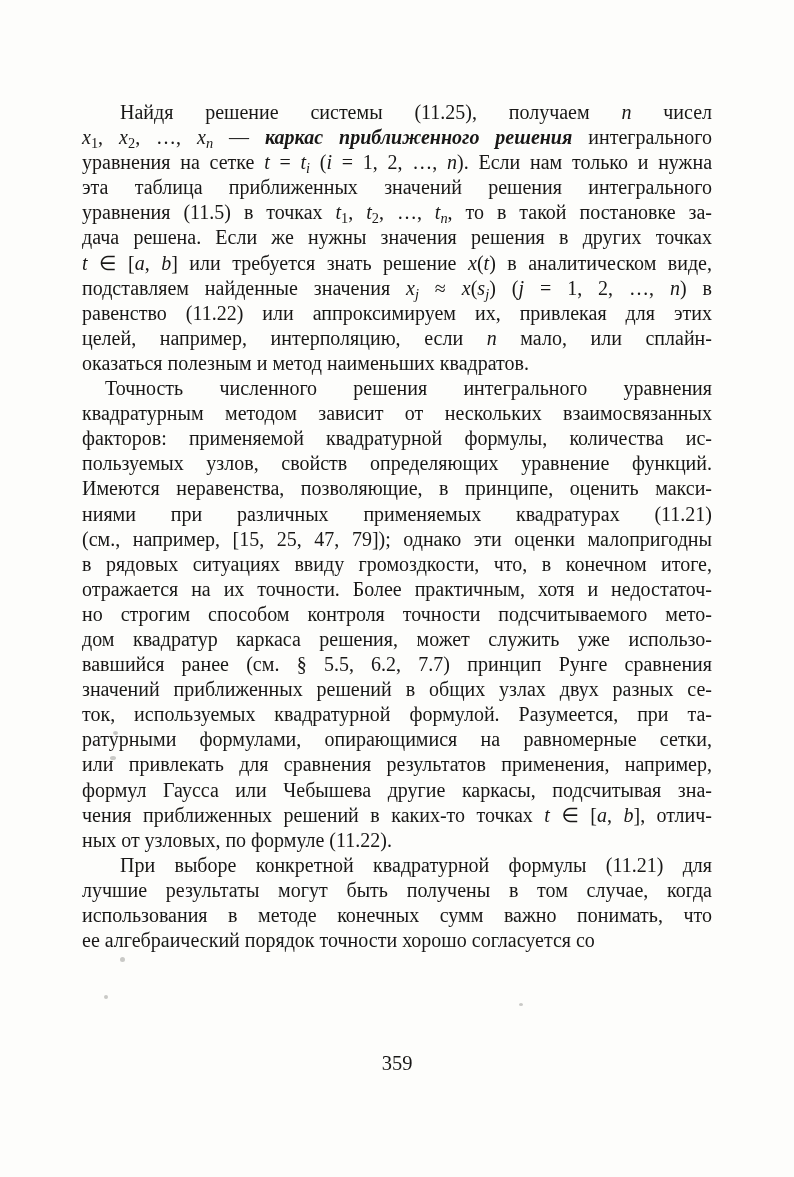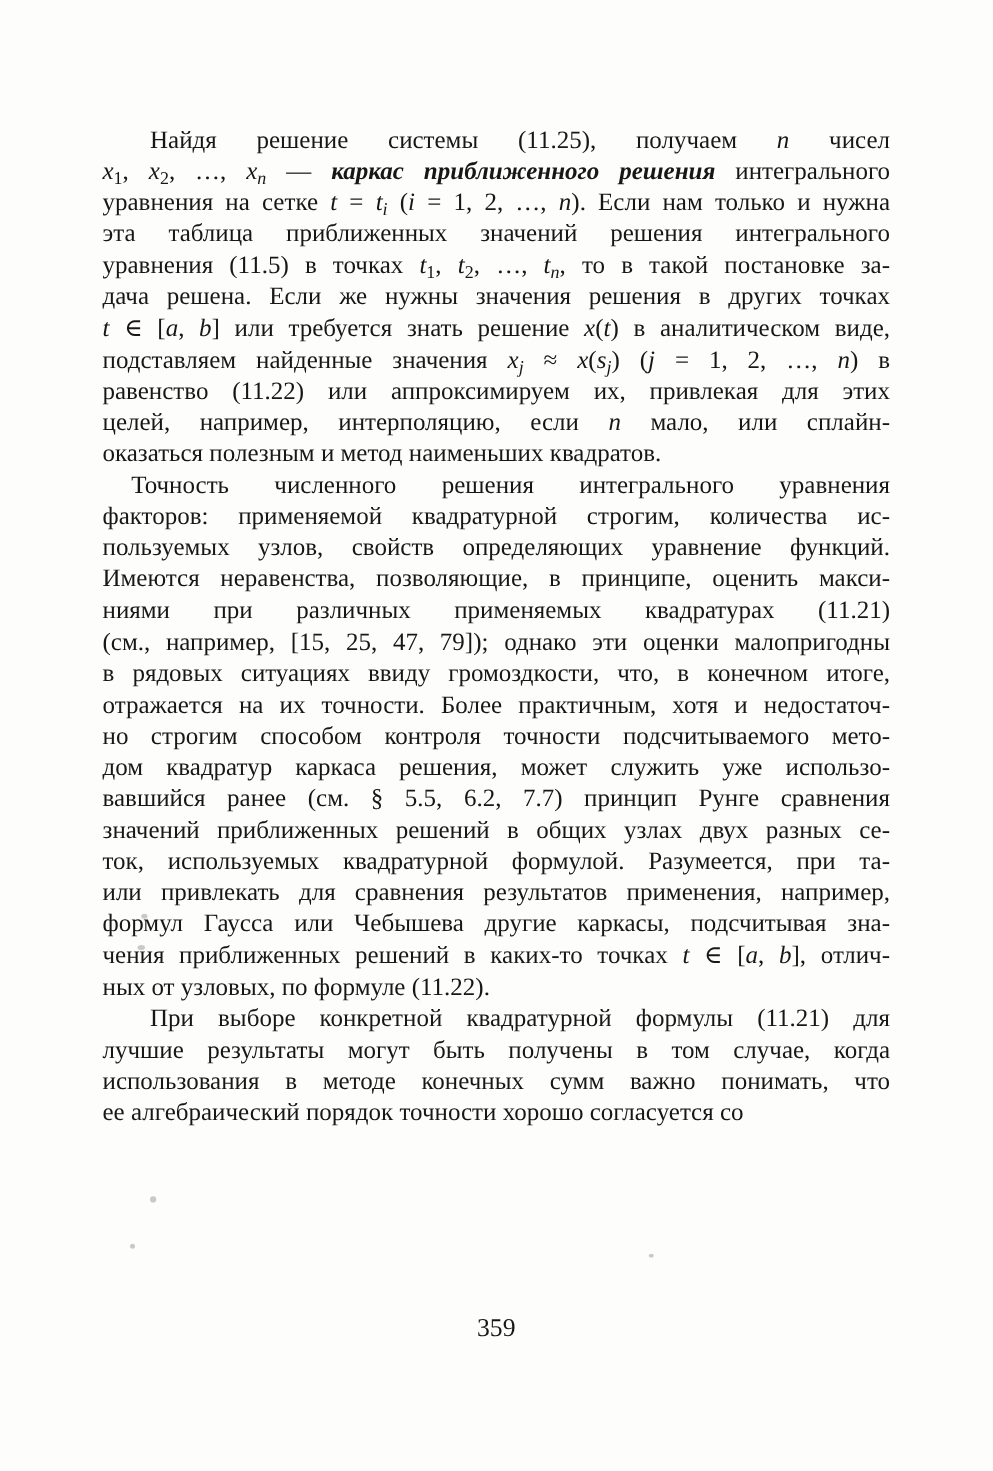--- a/index.html
+++ b/index.html
@@ -11,21 +11,21 @@
     position: relative;
     overflow: hidden;
   }
   .text-block {
     position: absolute;
     left: 82px; top: 100px;
     width: 630px;
     font-size: 20px;
     line-height: 25.1px;
   }
-  .para { margin: 0; padding: 0; }
+  .para { margin: 0; padding: 0; font-family: Liberation Serif, serif; }
   .line {
     text-align: justify;
     text-align-last: justify;
     -moz-text-align-last: justify;
     white-space: normal;
     height: 25.1px;
     overflow: visible;
   }
   .line.last {
     text-align-last: left;
@@ -74,32 +74,34 @@
       <div class="line"><span>уравнения (11.5) в точках </span><span class="s-i">t</span><span class="s-sub">1</span><span>, </span><span class="s-i">t</span><span class="s-sub">2</span><span>, …, </span><span class="s-i">t</span><span class="s-isub">n</span><span>, то в такой постановке за-</span></div>
       <div class="line"><span>дача решена. Если же нужны значения решения в других точках</span></div>
       <div class="line"><span class="s-i">t</span><span> ∈ [</span><span class="s-i">a</span><span>, </span><span class="s-i">b</span><span>] или требуется знать решение </span><span class="s-i">x</span><span>(</span><span class="s-i">t</span><span>) в аналитическом виде,</span></div>
       <div class="line"><span>подставляем найденные значения </span><span class="s-i">x</span><span class="s-isub">j</span><span> ≈ </span><span class="s-i">x</span><span>(</span><span class="s-i">s</span><span class="s-isub">j</span><span>) (</span><span class="s-i">j</span><span> = 1, 2, …, </span><span class="s-i">n</span><span>) в</span></div>
       <div class="line"><span>равенство (11.22) или аппроксимируем их, привлекая для этих</span></div>
       <div class="line"><span>целей, например, интерполяцию, если </span><span class="s-i">n</span><span> мало, или сплайн-</span></div>
       <div class="line last"><span>оказаться полезным и метод наименьших квадратов.</span></div>
     </section>
   <section class="para" data-para="1">
       <div class="line indent"><span>Точность численного решения интегрального уравнения</span></div>
-      <div class="line"><span>факторов: применяемой квадратурной строгим, количества ис-</span></div>
+      <div class="line"><span>квадратурным методом зависит от нескольких взаимосвязанных</span></div>
+      <div class="line"><span>факторов: применяемой квадратурной формулы, количества ис-</span></div>
       <div class="line"><span>пользуемых узлов, свойств определяющих уравнение функций.</span></div>
       <div class="line"><span>Имеются неравенства, позволяющие, в принципе, оценить макси-</span></div>
       <div class="line"><span>ниями при различных применяемых квадратурах (11.21)</span></div>
       <div class="line"><span>(см., например, [15, 25, 47, 79]); однако эти оценки малопригодны</span></div>
       <div class="line"><span>в рядовых ситуациях ввиду громоздкости, что, в конечном итоге,</span></div>
       <div class="line"><span>отражается на их точности. Более практичным, хотя и недостаточ-</span></div>
       <div class="line"><span>но строгим способом контроля точности подсчитываемого мето-</span></div>
       <div class="line"><span>дом квадратур каркаса решения, может служить уже использо-</span></div>
       <div class="line"><span>вавшийся ранее (см. § 5.5, 6.2, 7.7) принцип Рунге сравнения</span></div>
       <div class="line"><span>значений приближенных решений в общих узлах двух разных се-</span></div>
       <div class="line"><span>ток, используемых квадратурной формулой. Разумеется, при та-</span></div>
+      <div class="line"><span>ратурными формулами, опирающимися на равномерные сетки,</span></div>
       <div class="line"><span>или привлекать для сравнения результатов применения, например,</span></div>
       <div class="line"><span>формул Гаусса или Чебышева другие каркасы, подсчитывая зна-</span></div>
       <div class="line"><span>чения приближенных решений в каких-то точках </span><span class="s-i">t</span><span> ∈ [</span><span class="s-i">a</span><span>, </span><span class="s-i">b</span><span>], отлич-</span></div>
       <div class="line last"><span>ных от узловых, по формуле (11.22).</span></div>
     </section>
   <section class="para" data-para="2">
       <div class="line indent"><span>При выборе конкретной квадратурной формулы (11.21) для</span></div>
       <div class="line"><span>лучшие результаты могут быть получены в том случае, когда</span></div>
       <div class="line"><span>использования в методе конечных сумм важно понимать, что</span></div>
       <div class="line last"><span>ее алгебраический порядок точности хорошо согласуется со</span></div>

